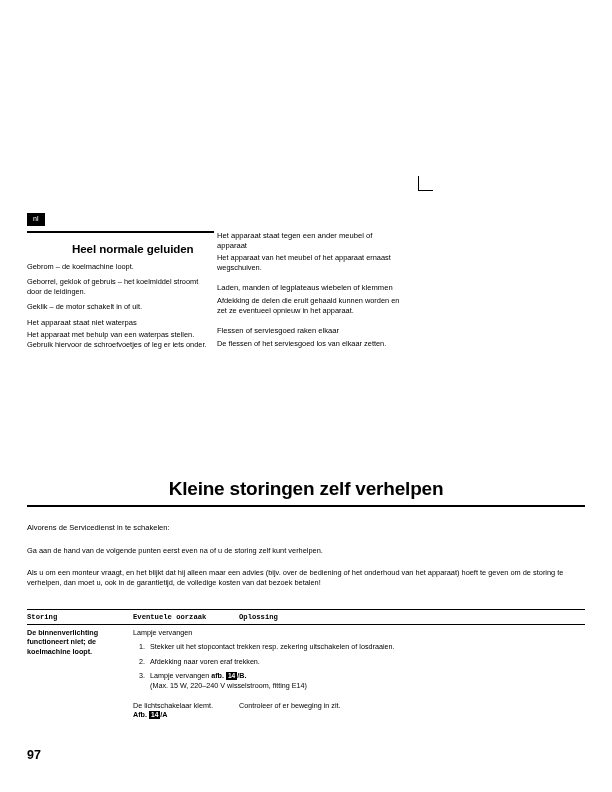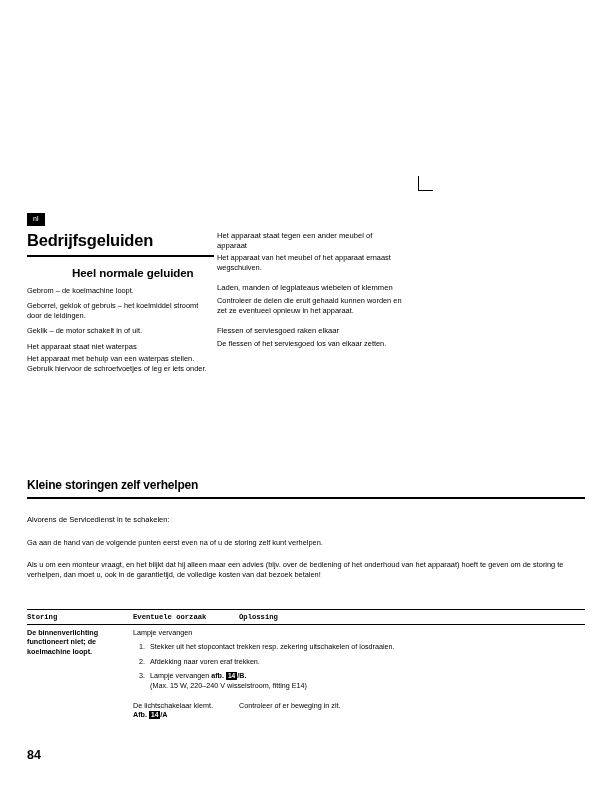--- a/index.html
+++ b/index.html
@@ -96,21 +96,21 @@
 
   .col-right h3.minor.first { margin-top: 0px; }
 
   
   .section2 {
     position: absolute;
     left: 0;
     top: 247px;
     width: 558px;
   }
-  .section2 h1.section { font-size: 12px; }
+  .section2 h1.section { font-size: 19px; text-align: center; }
 
   .intro h3.minor { margin-top: 16px; }
   .intro p.body { margin-bottom: 7px; margin-top: 13px; }
 
   
   .tbl {
     position: absolute;
     left: 0;
     top: 378px;
     width: 558px;
@@ -169,40 +169,39 @@
 
 <div class="crop-mark"></div>
 
 <div class="lang-tag">nl</div>
 
 <div class="page-body">
 
   <div class="cols">
 
     <div class="col col-left">
-      <h1 class="section">Bedrijfsgeluiden</h1>
       <div class="rule-thick"></div>
 
       <h2 class="sub first">Heel normale geluiden</h2>
 
       <p class="body">Gebrom  – de koelmachine loopt.</p>
       <p class="body">Geborrel, geklok of gebruis – het koelmiddel stroomt door de leidingen.</p>
       <p class="body">Geklik – de motor schakelt in of uit.</p>
 
 
       <h3 class="minor first">Het apparaat staat niet waterpas</h3>
       <p class="body">Het apparaat met behulp van een waterpas stellen. Gebruik hiervoor de schroefvoetjes of leg er iets onder.</p>
     </div>
 
     <div class="col col-right">
       <h3 class="minor first">Het apparaat staat tegen een ander meubel of apparaat</h3>
       <p class="body">Het apparaat van het meubel of het apparaat ernaast wegschuiven.</p>
 
       <h3 class="minor">Laden, manden of legplateaus wiebelen of klemmen</h3>
-      <p class="body">Controleer de delen die eruit gehaald kunnen worden en zet ze eventueel opnieuw in het apparaat.</p>
+      <p class="body">Afdekking de delen die eruit gehaald kunnen worden en zet ze eventueel opnieuw in het apparaat.</p>
 
       <h3 class="minor">Flessen of serviesgoed raken elkaar</h3>
       <p class="body">De flessen of het serviesgoed los van elkaar zetten.</p>
     </div>
 
   </div>
 
   <div class="section2">
     <h1 class="section">Kleine storingen zelf verhelpen</h1>
     <div class="rule-thick"></div>
@@ -242,13 +241,13 @@
       <div class="c2">
         <span>De lichtschakelaar klemt.</span><br><b>Afb. </b><span class="inv">14</span><b>/A</b>
       </div>
       <div class="c3">Controleer of er beweging in zit.</div>
     </div>
 
   </div>
 
 </div>
 
-<div class="folio">84</div>
+<div class="folio">97</div>
 
 </body></html>

